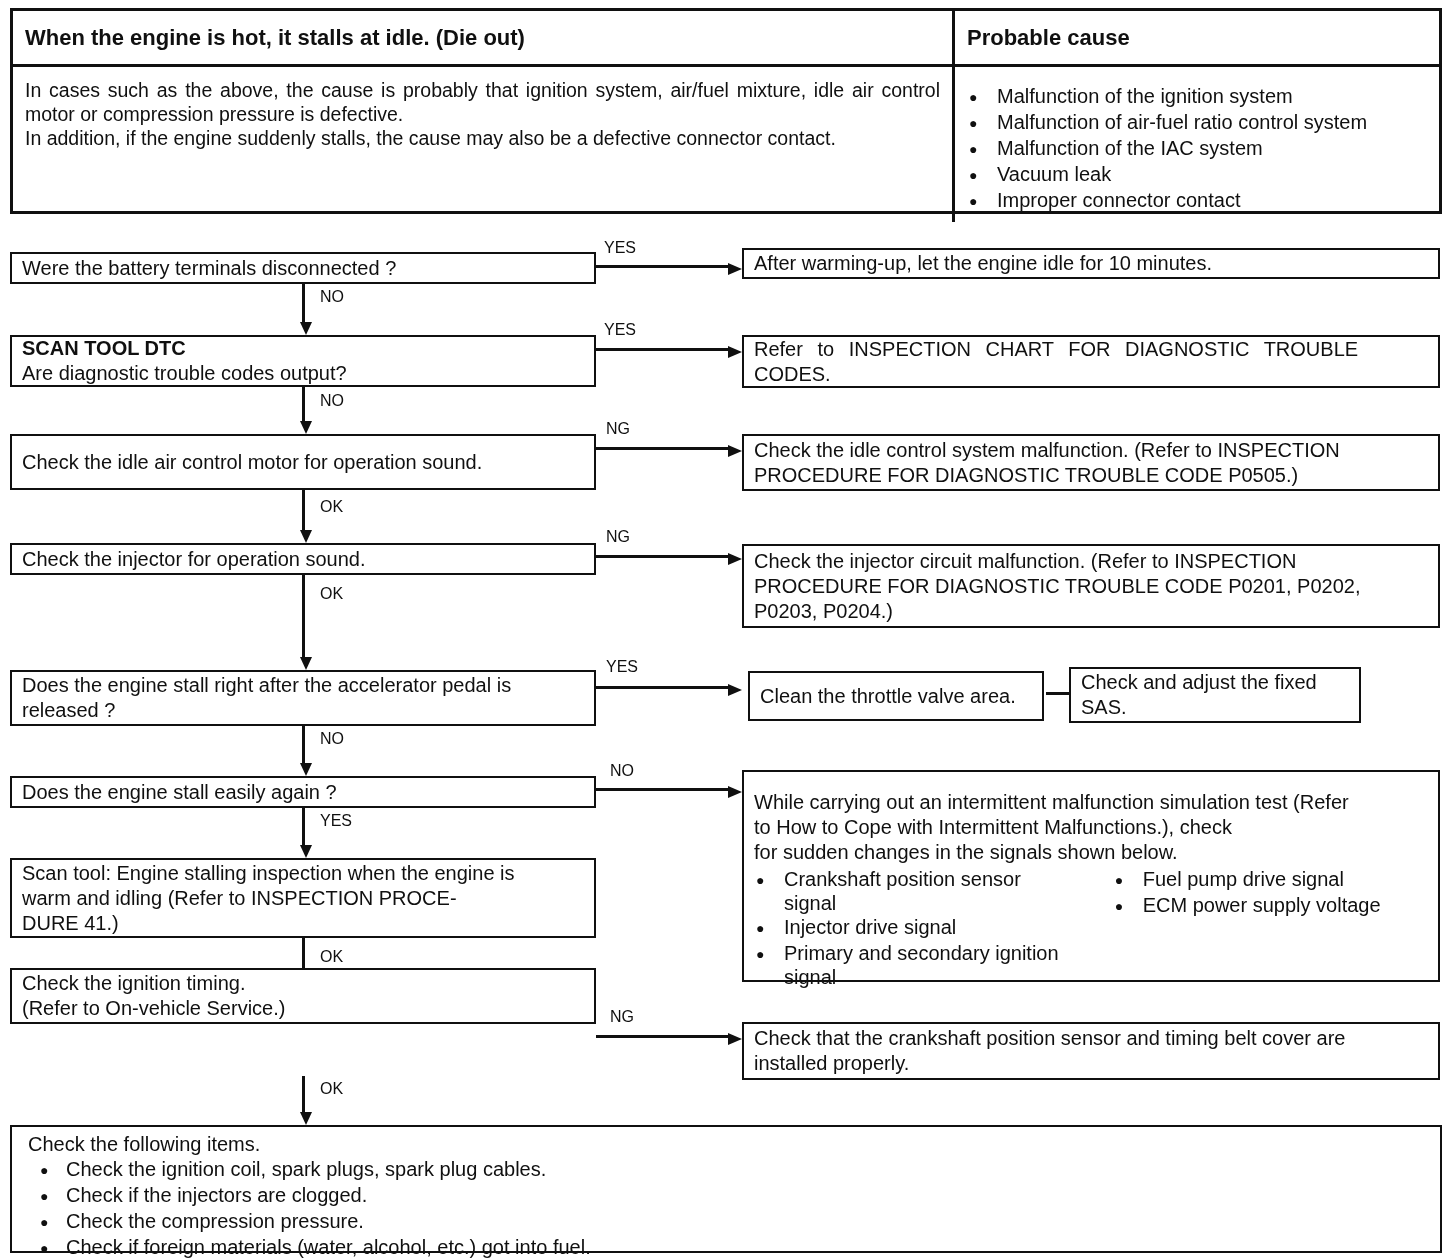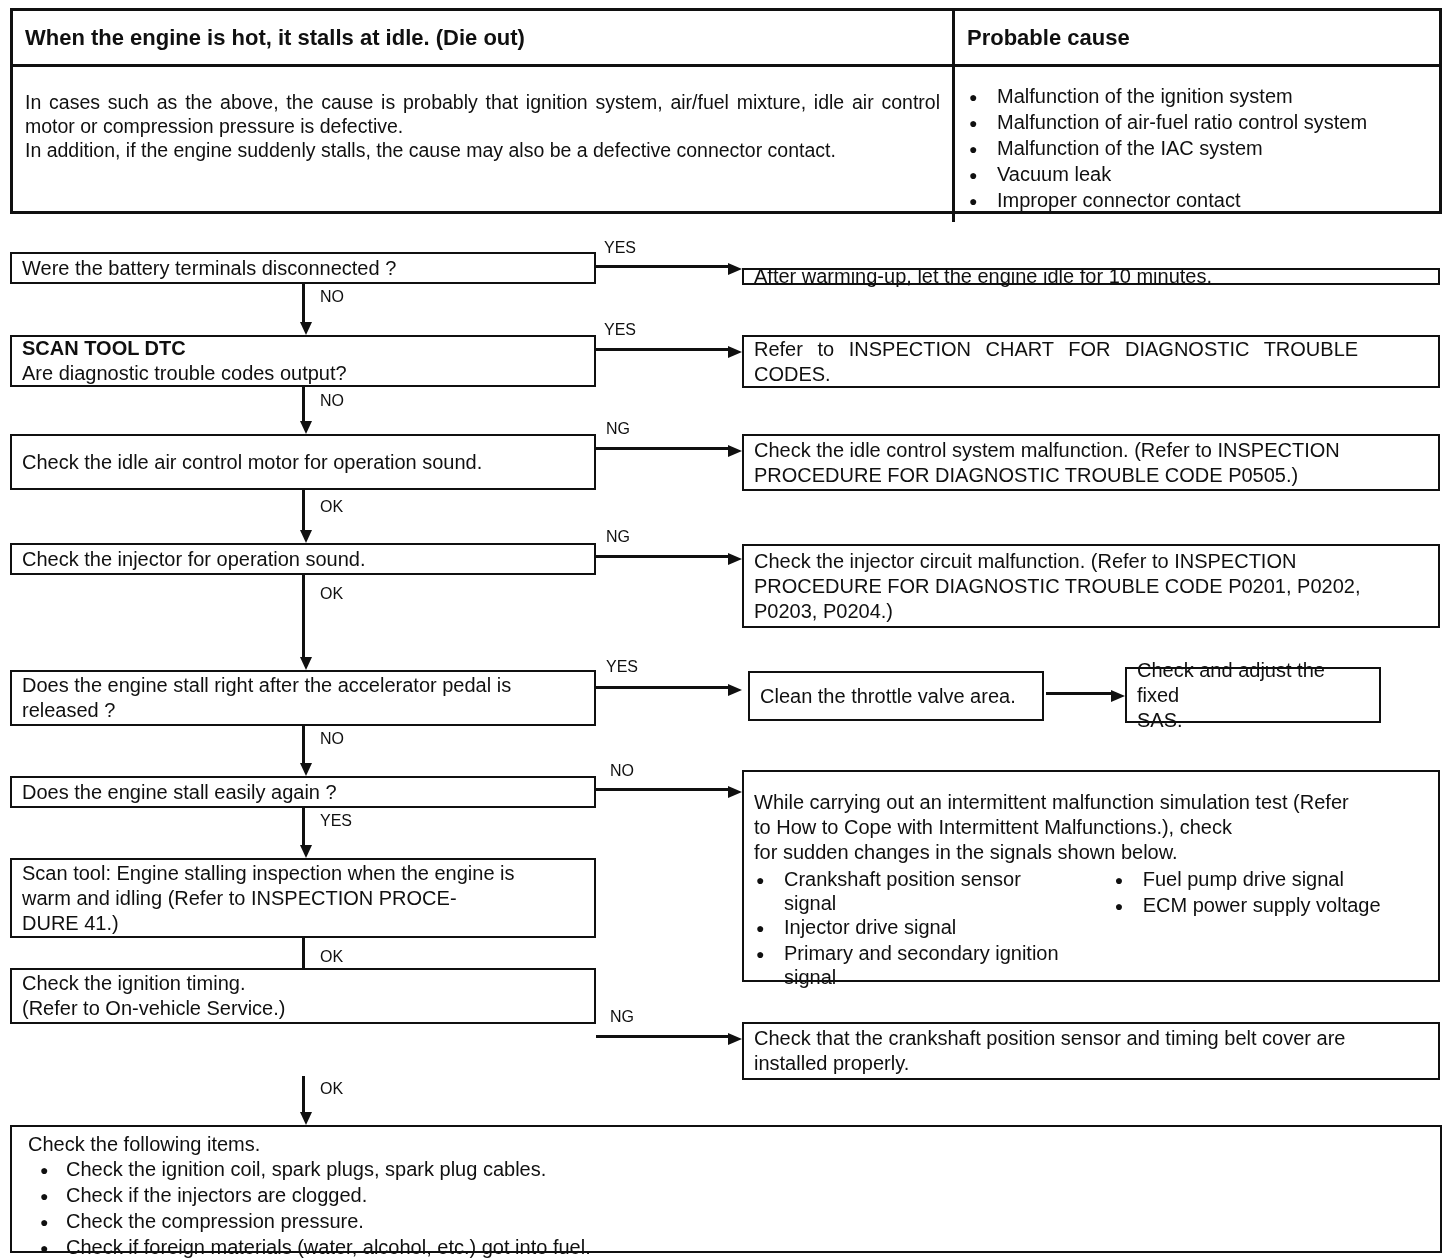--- a/index.html
+++ b/index.html
@@ -10,21 +10,21 @@
   }
   
   .hdr {
     position:absolute; left:10px; top:8px; width:1432px; height:206px;
     border:3px solid #101010;
     display:grid; grid-template-columns:942px 1fr; grid-template-rows:56px 1fr;
   }
   .cell { padding:8px 12px; }
   .c1 { border-right:3px solid #101010; border-bottom:3px solid #101010; display:flex; align-items:center; }
   .c2 { border-bottom:3px solid #101010; display:flex; align-items:center; }
-  .c3 { border-right:3px solid #101010; font-size:19.5px; line-height:24px; text-align:justify; padding-top:23px; }
+  .c3 { border-right:3px solid #101010; font-size:19.5px; line-height:24px; text-align:justify; padding-top:11px; }
   .c4 { padding-top:17px; }
   .hdr-title { font-size:22px; font-weight:bold; }
   
   ul.blist { list-style:none; }
   ul.blist li { display:flex; align-items:flex-start; font-size:20px; line-height:24px; }
   .dot { flex:0 0 30px; }
   .dot::before { content:"●"; font-size:14px; position:relative; top:-1px; left:2px; }
   .t { display:inline-block; }
   
   .b {
@@ -98,21 +98,21 @@
           </li>
       </ul>
     </div>
   </div>
 
   <div class="b lbox" style="top:252px;height:32px">
     <span>Were the battery terminals disconnected ?</span>
   </div>
   <span class="lbl" style="left:604px;top:239px">YES</span>
   <div class="harrow" style="left:596px;top:265px;width:132px"></div>
-  <div class="b rbox" style="top:268px;height:17px">
+  <div class="b rbox" style="top:248px;height:31px">
     <span>After warming-up, let the engine idle for 10 minutes.</span>
   </div>
   <div class="varrow" style="left:302px;top:284px;height:38px"></div>
   <span class="lbl" style="left:320px;top:288px">NO</span>
 
   <div class="b lbox" style="top:335px;height:52px">
     <span class="bold">SCAN TOOL DTC</span>
     <span>Are diagnostic trouble codes output?</span>
   </div>
   <span class="lbl" style="left:604px;top:321px">YES</span>
@@ -152,21 +152,21 @@
   <div class="b lbox" style="top:670px;height:56px">
     <span class="pre">Does the engine stall right after the accelerator pedal is
 released ?</span>
   </div>
   <span class="lbl" style="left:606px;top:658px">YES</span>
   <div class="harrow" style="left:596px;top:686px;width:132px"></div>
   <div class="b" style="left:748px;top:671px;width:296px;height:50px">
     <span>Clean the throttle valve area.</span>
   </div>
   <div class="harrow" style="left:1046px;top:692px;width:65px"></div>
-  <div class="b" style="left:1125px;top:667px;width:256px;height:56px">
+  <div class="b" style="left:1069px;top:667px;width:292px;height:56px">
     <span class="pre">Check and adjust the fixed
 SAS.</span>
   </div>
   <div class="varrow" style="left:302px;top:726px;height:37px"></div>
   <span class="lbl" style="left:320px;top:730px">NO</span>
 
   <div class="b lbox" style="top:776px;height:32px">
     <span>Does the engine stall easily again ?</span>
   </div>
   <span class="lbl" style="left:610px;top:762px">NO</span>

